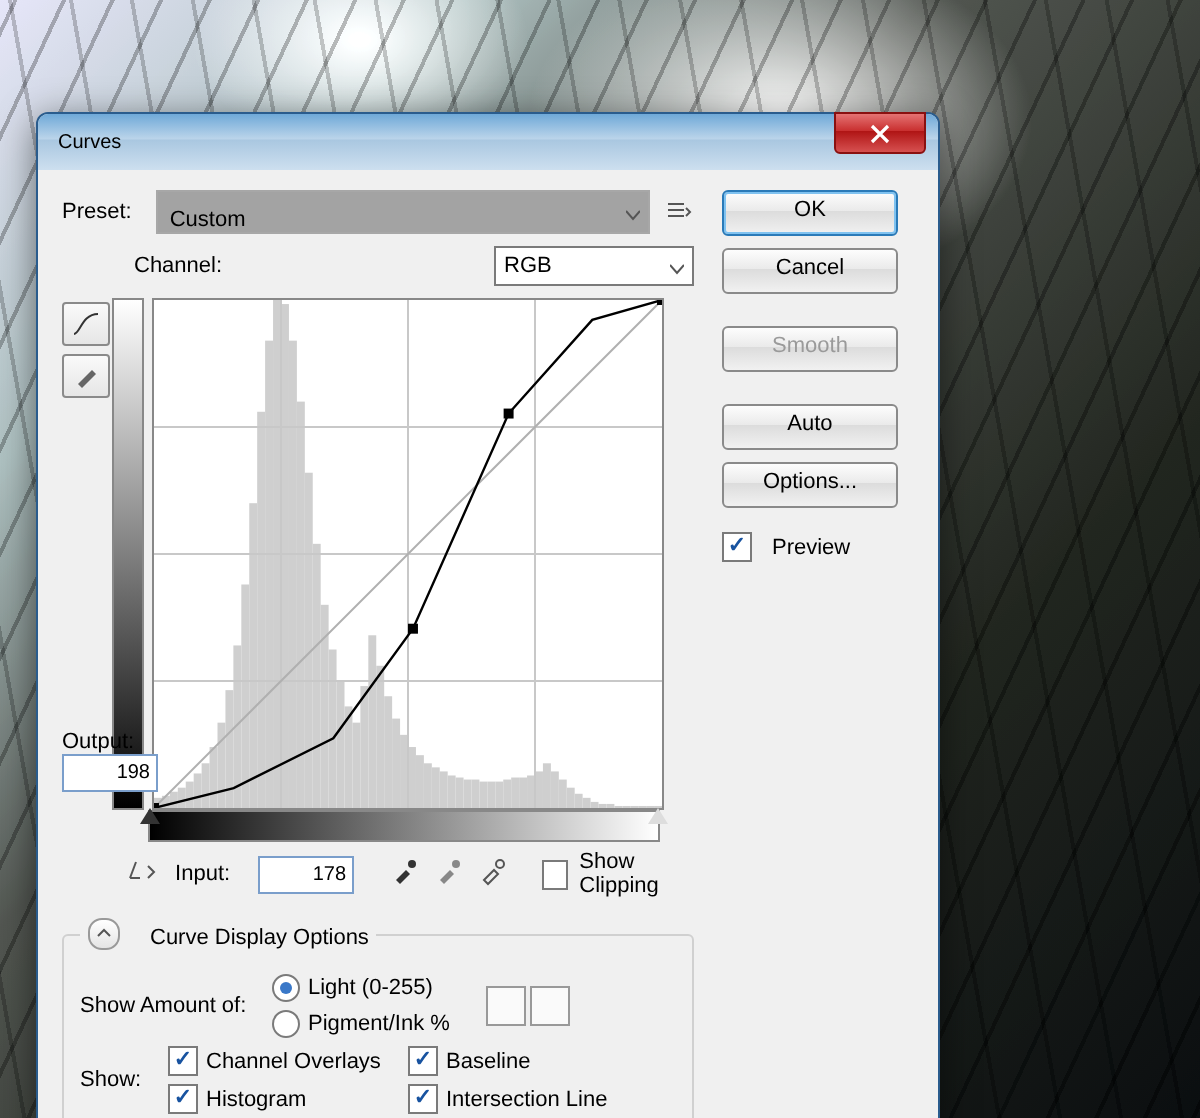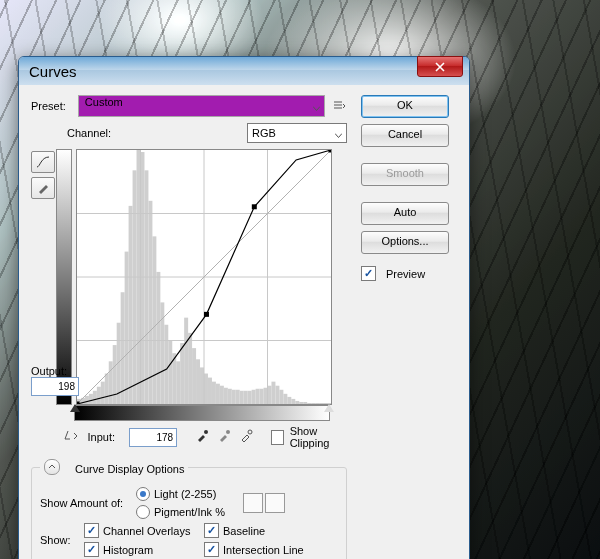--- a/index.html
+++ b/index.html
@@ -7,28 +7,28 @@
  radial-gradient(ellipse 180px 120px at 390px 60px,rgba(255,255,255,.95),rgba(255,255,255,0) 70%),
  radial-gradient(ellipse 120px 80px at 180px 20px,rgba(255,255,255,.9),rgba(255,255,255,0) 70%),
  linear-gradient(135deg,#dde 0%,#abb 20%,#565a55 40%,#2a2e28 70%,#15181a 100%);
  filter:contrast(1.1)}
 .bg::before{content:"";position:absolute;inset:0;background:
  repeating-linear-gradient(115deg,rgba(0,0,0,0) 0 6px,rgba(0,0,0,.25) 6px 8px,rgba(0,0,0,0) 8px 22px),
  repeating-linear-gradient(80deg,rgba(0,0,0,0) 0 11px,rgba(0,0,0,.2) 11px 13px,rgba(0,0,0,0) 13px 30px);
  mix-blend-mode:multiply}
 .win{position:absolute;left:18px;top:56px;width:450px;border:1px solid #2a5c8d;border-radius:6px;box-shadow:0 4px 18px rgba(0,0,0,.5);background:#f0f0f0}
 .titlebar{height:28px;background:linear-gradient(#6fa9d8,#bcd5ea 45%,#a9c7e0 46%,#cddfef);border-radius:5px 5px 0 0;display:flex;align-items:center;padding:0 6px 0 10px;position:relative}
-.titlebar .title{flex:1;color:#000;font-size:15px}
+.titlebar .title{flex:1;color:#000;font-size:10px}
 .closebtn{width:44px;height:19px;background:linear-gradient(#e57373,#c82e2e 45%,#b01515 46%,#d65050);border:1px solid #8a1010;border-radius:0 0 3px 3px;margin-top:-9px;display:flex;align-items:center;justify-content:center;color:#fff}
 .closebtn svg{width:10px;height:10px}
 .body{padding:10px 12px 14px 12px;position:relative}
 .row{display:flex;align-items:center;margin-bottom:6px}
 .lbl{margin-right:6px}
 .preset-row{gap:6px}
-.preset-select{flex:1;height:20px;border:1px solid #a7a7a7;background:#a21caf;padding:0 36px 0 6px;display:flex;align-items:flex-start;position:relative}
+.preset-select{flex:1;height:20px;border:1px solid #a7a7a7;background:#a3a3a3;padding:0 36px 0 6px;display:flex;align-items:flex-end;position:relative}
 .dd-arrow{position:absolute;right:4px;top:50%;transform:translateY(-50%);width:7px;height:7px}
 .dd-arrow svg{width:7px;height:7px}
 .menu-icon{width:16px;height:16px;display:flex;align-items:center;justify-content:center}
 .columns{display:flex;gap:14px}
 .leftcol{width:316px}
 .rightcol{width:86px;display:flex;flex-direction:column;gap:6px;align-items:stretch}
 .btn{height:21px;border:1px solid #8a8a8a;border-radius:3px;background:linear-gradient(#fdfdfd,#eaeaea 45%,#dcdcdc 46%,#f1f1f1);text-align:center;line-height:19px;cursor:default}
 .btn.primary{border-color:#2a7ab8;box-shadow:0 0 0 1px #7fc2f0 inset}
 .btn.disabled{color:#9a9a9a}
 .btn.wide{width:86px}
@@ -275,21 +275,21 @@
                 </svg>
             </span>
             <span>Curve Display Options</span>
           </legend>
 
           <div class="amount-row">
             <span class="albl">Show Amount of:</span>
             <div class="amount-opts">
               <label class="opt" style="display:flex;align-items:center">
                   <span class="radio on"></span>
-                  <span>Light  (2-255)</span>
+                  <span>Light  (0-255)</span>
                 </label>
               <label class="opt" style="display:flex;align-items:center">
                   <span class="radio"></span>
                   <span>Pigment/Ink %</span>
                 </label>
             </div>
             <div class="gridicons">
               <span class="gridicon"></span>
               <span class="gridicon"></span>
             </div>

